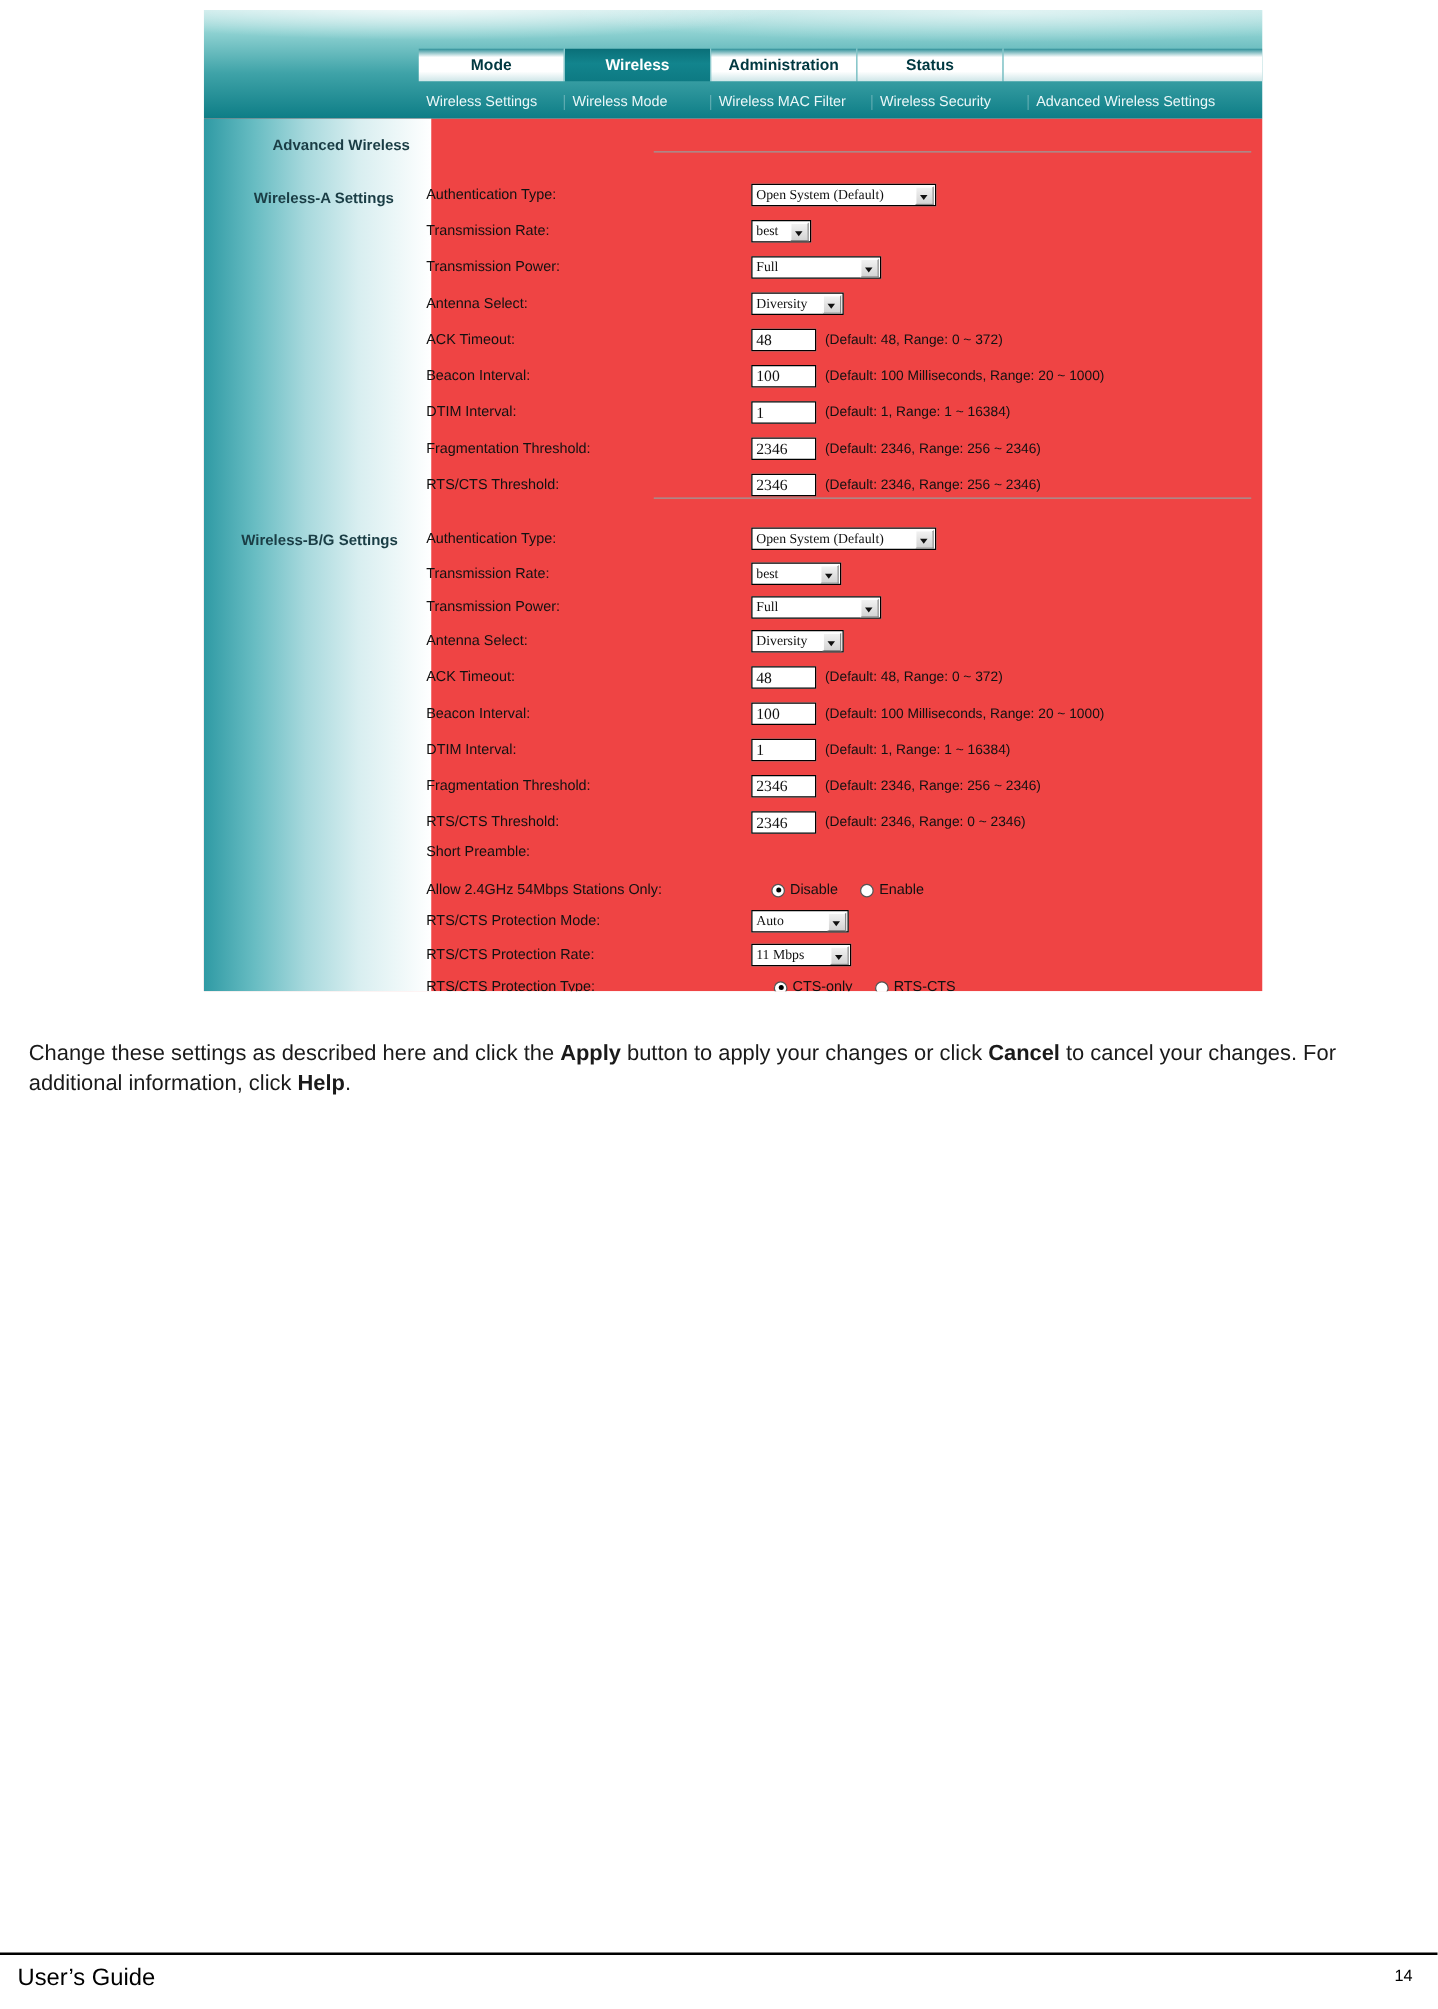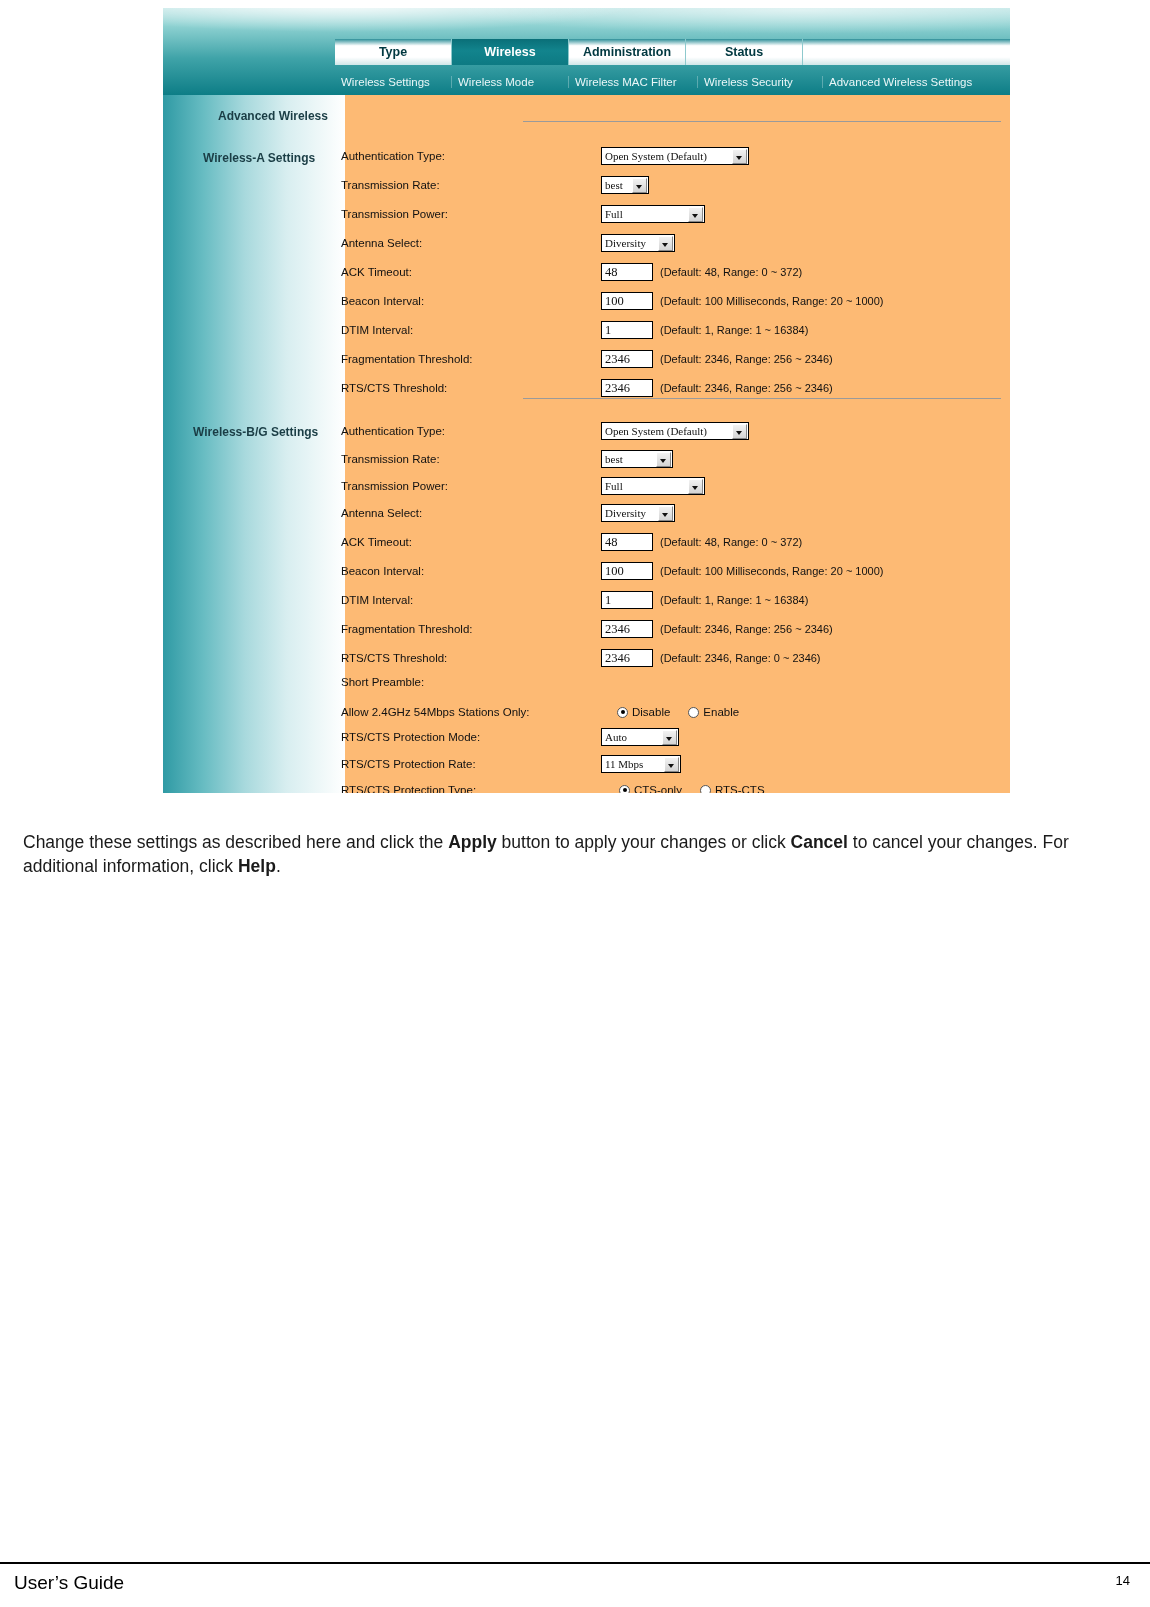--- a/index.html
+++ b/index.html
@@ -150,21 +150,21 @@
   .st-0 { width: 104px; }
   .st-1 { width: 104px; }
   .st-2 { width: 116px; }
   .st-3 { width: 112px; }
   .st-4 { width: 178px; }
 
   
   .router-body {
     position: relative;
     height: 698px;
-    background: #fdba74;
+    background: #ef4444;
   }
   .left-gradient {
     position: absolute;
     left: 0; top: 0;
     width: 182px; height: 100%;
     background: linear-gradient(90deg, #2f9aa4 0%, #67bcc2 22%, #a8d9dd 45%, #d8eef0 68%, #ffffff 100%);
   }
 
   .side-label {
     position: absolute;
@@ -329,21 +329,21 @@
 <body>
 
 <div class="router-shot">
 
   <div class="router-header">
     <div class="hdr-wave"></div>
 
 
     <div class="tabs-wrap">
       <div class="tabs-row">
-        <div class="tab">Type</div>
+        <div class="tab">Mode</div>
         <div class="tab active">Wireless</div>
         <div class="tab">Administration</div>
         <div class="tab">Status</div>
         <div class="tab spacer"></div>
       </div>
       <div class="subtabs-row">
         <div class="subtab st-0">Wireless Settings</div>
         <div class="subtab st-1">Wireless Mode</div>
         <div class="subtab st-2">Wireless MAC Filter</div>
         <div class="subtab st-3">Wireless Security</div>

